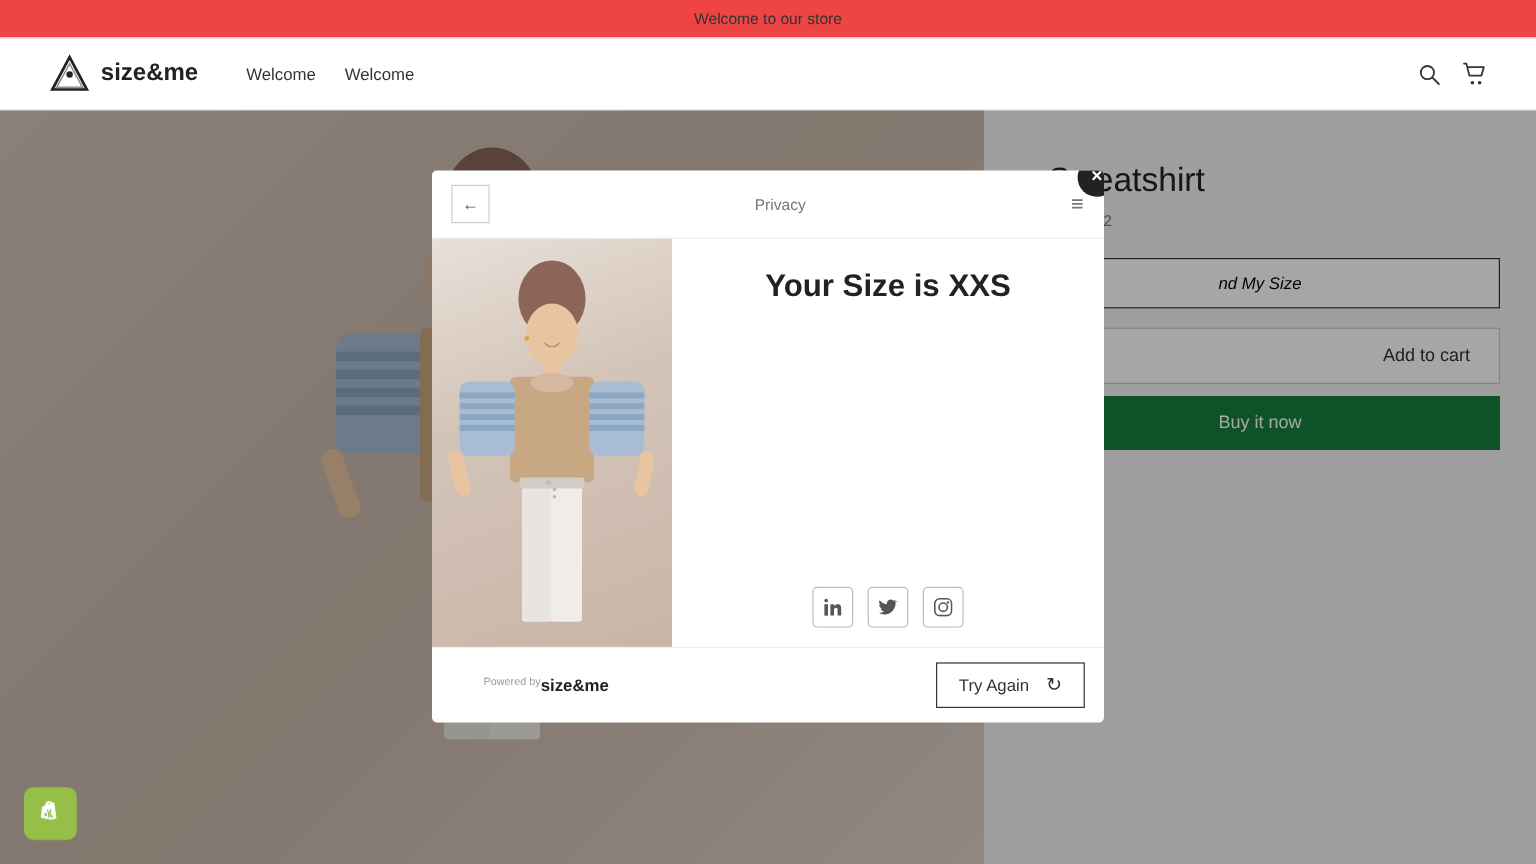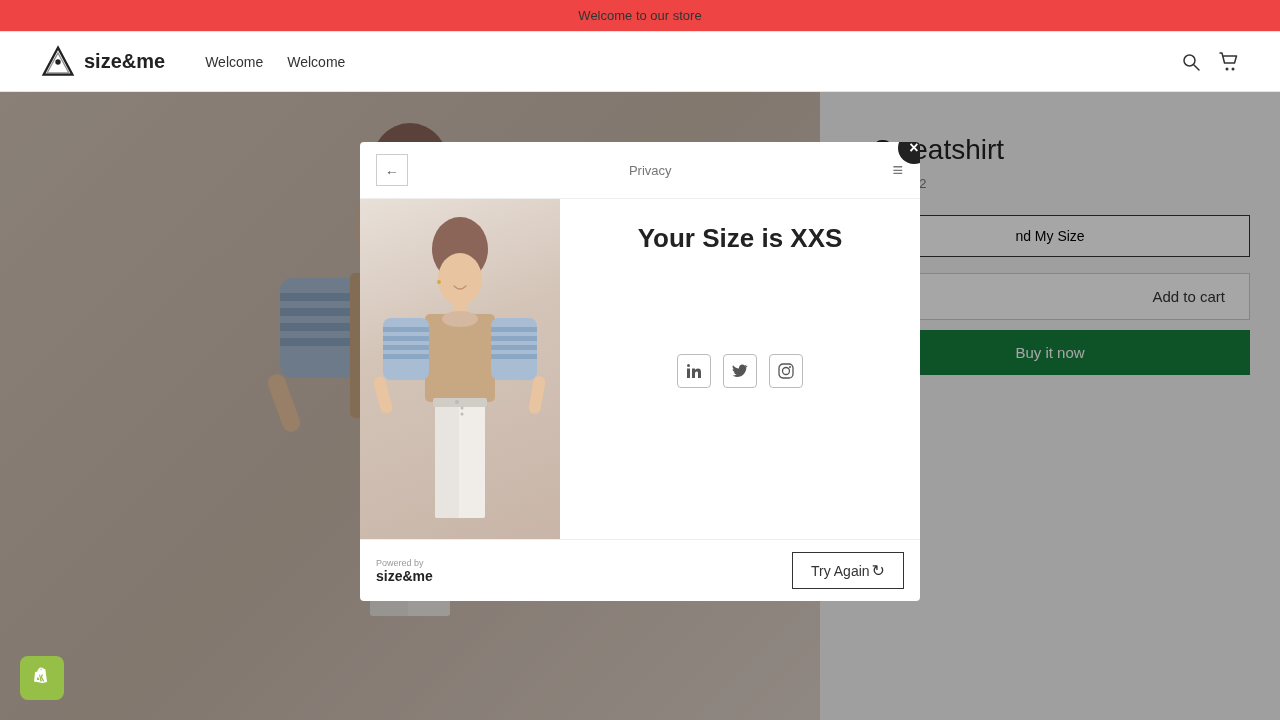--- a/index.html
+++ b/index.html
@@ -70,20 +70,21 @@
     .find-size-btn {
       background: #fff;
       border: 1px solid #333;
       padding: 12px 24px;
       font-size: 14px;
       cursor: pointer;
       margin-bottom: 16px;
       display: block;
       width: 100%;
       text-align: center;
+      font-style: italic;
     }
     .add-cart-btn {
       background: #fff;
       border: 1px solid #ccc;
       padding: 14px 24px;
       font-size: 15px;
       cursor: pointer;
       margin-bottom: 10px;
       display: block;
       width: 100%;
@@ -181,21 +182,21 @@
       display: flex;
       align-items: center;
       justify-content: center;
     }
     .modal-content-right {
       flex: 1;
       padding: 24px 12px 16px;
       display: flex;
       flex-direction: column;
       align-items: center;
-      justify-content: flex-start;
+      justify-content: space-between;
     }
     .your-size-title { font-size: 26px; font-weight: 600; color: #222; text-align: center; margin-bottom: 20px; }
     .social-icons { display: flex; gap: 12px; margin-top: 80px; }
     .social-icon {
       width: 34px;
       height: 34px;
       border: 1px solid #bbb;
       border-radius: 4px;
       display: flex;
       align-items: center;
@@ -204,32 +205,32 @@
       font-size: 14px;
       color: #555;
     }
     .modal-footer {
       display: flex;
       align-items: center;
       justify-content: space-between;
       padding: 12px 16px;
       border-top: 1px solid #eee;
     }
-    .powered-by { display: flex; flex-direction: column; }
+    .powered-by { display: flex; flex-direction: row; margin-left: 27px; }
     .powered-by-text { font-size: 9px; color: #999; }
     .powered-by-logo { font-size: 14px; font-weight: 600; color: #222; }
     .try-again-btn {
       border: 1px solid #333;
       padding: 8px 18px;
       font-size: 14px;
       cursor: pointer;
       background: #fff;
       display: flex;
       align-items: center;
-      gap: 2px;
+      gap: 14px;
       color: #333;
     }
 
     
     .shopify-badge {
       position: fixed;
       bottom: 20px;
       left: 20px;
       width: 44px;
       height: 44px;

